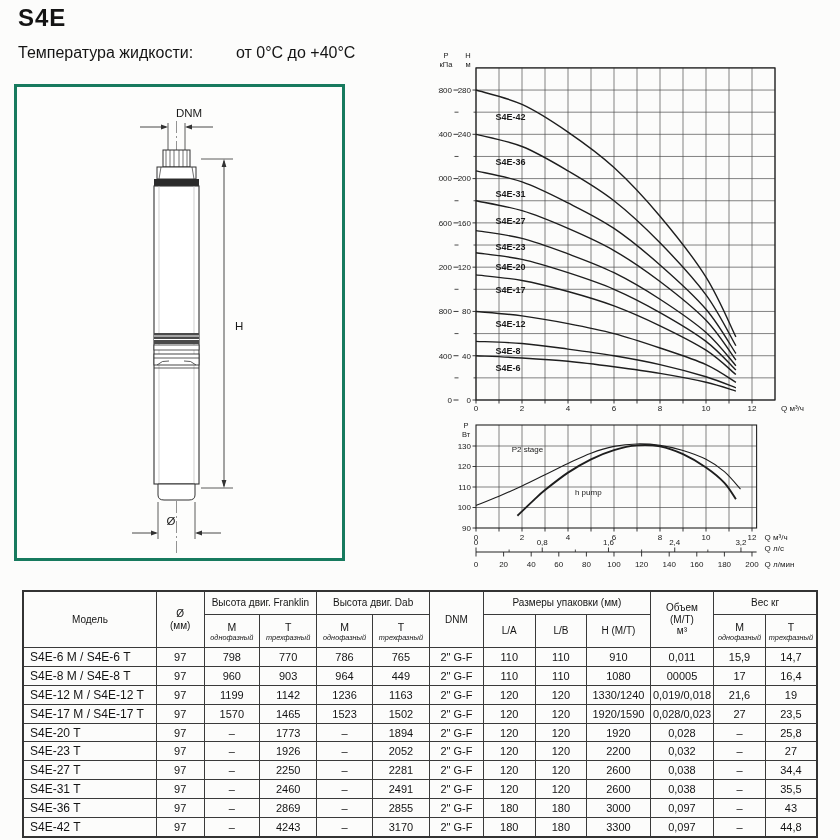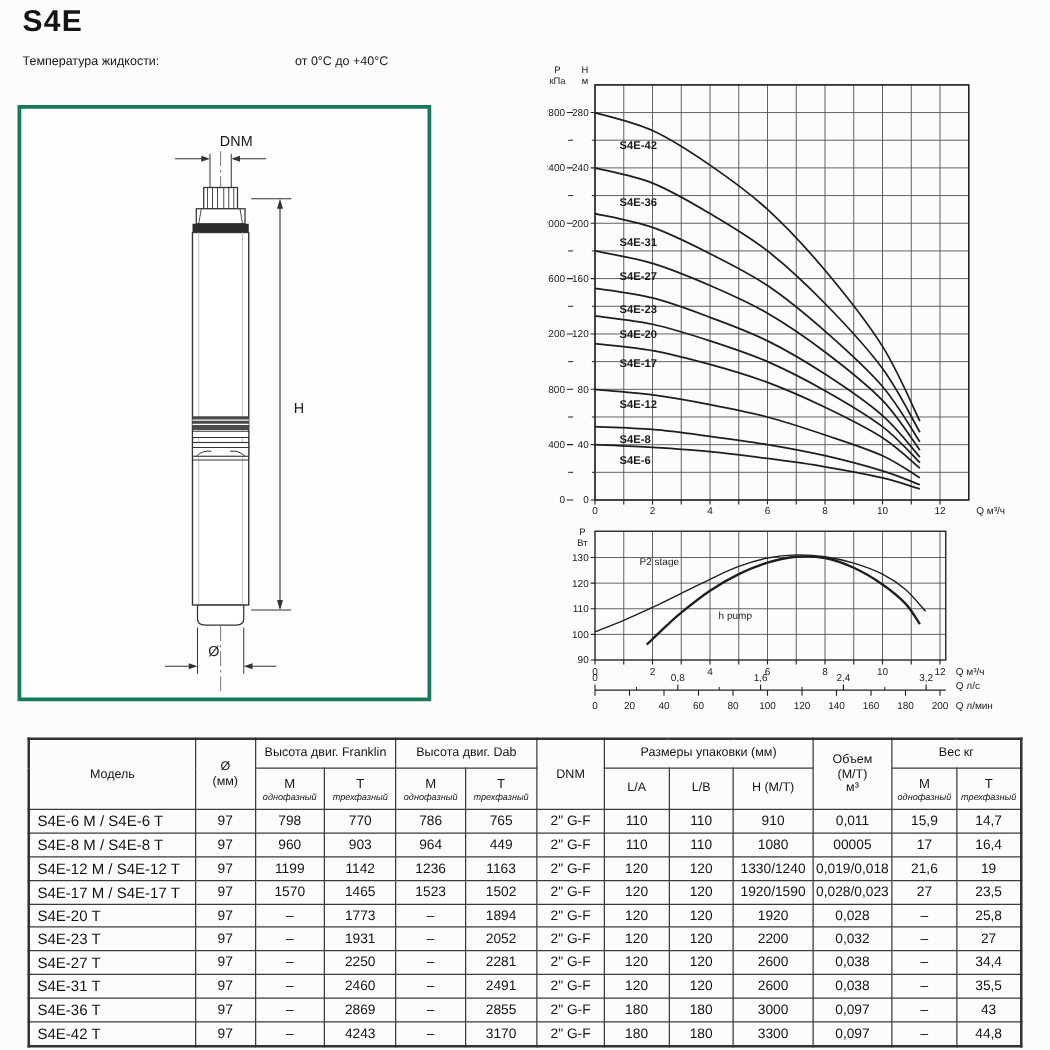--- a/index.html
+++ b/index.html
@@ -3,21 +3,21 @@
 <meta charset="utf-8">
 <style>
   html,body{margin:0;padding:0;}
   body{
     width:840px;height:840px;position:relative;overflow:hidden;
     background:#fcfcfb;color:#141414;
     font-family:"Liberation Sans","DejaVu Sans",sans-serif;
     -webkit-font-smoothing:antialiased;
   }
   .page-title{position:absolute;left:18px;top:4px;font-size:24px;font-weight:bold;letter-spacing:1px;}
-  .temp-line{position:absolute;left:18px;top:44px;font-size:10px;}
+  .temp-line{position:absolute;left:18px;top:44px;font-size:16px;}
   .temp-line .val{position:absolute;left:185px;top:0;white-space:nowrap;margin-left:33px;}
   .figure-box{
     position:absolute;left:14px;top:84px;width:325px;height:471px;
     border:3px solid #177a5e;background:#fdfdfc;
   }
   svg text{font-family:"Liberation Sans","DejaVu Sans",sans-serif;fill:#1a1a1a;}
   .tick{font-size:8px;}
   .axhdr{font-size:7.5px;}
   .curvelabel{font-size:9px;font-weight:bold;}
   .dimlabel{font-size:11.5px;}
@@ -453,21 +453,21 @@
         <td>120</td>
         <td>1920</td>
         <td>0,028</td>
         <td>–</td>
         <td>25,8</td>
       </tr>
       <tr>
         <td class="model">S4E-23 T</td>
         <td>97</td>
         <td>–</td>
-        <td>1931</td>
+        <td>1926</td>
         <td>–</td>
         <td>2052</td>
         <td>2" G-F</td>
         <td>120</td>
         <td>120</td>
         <td>2200</td>
         <td>0,032</td>
         <td>–</td>
         <td>27</td>
       </tr>

